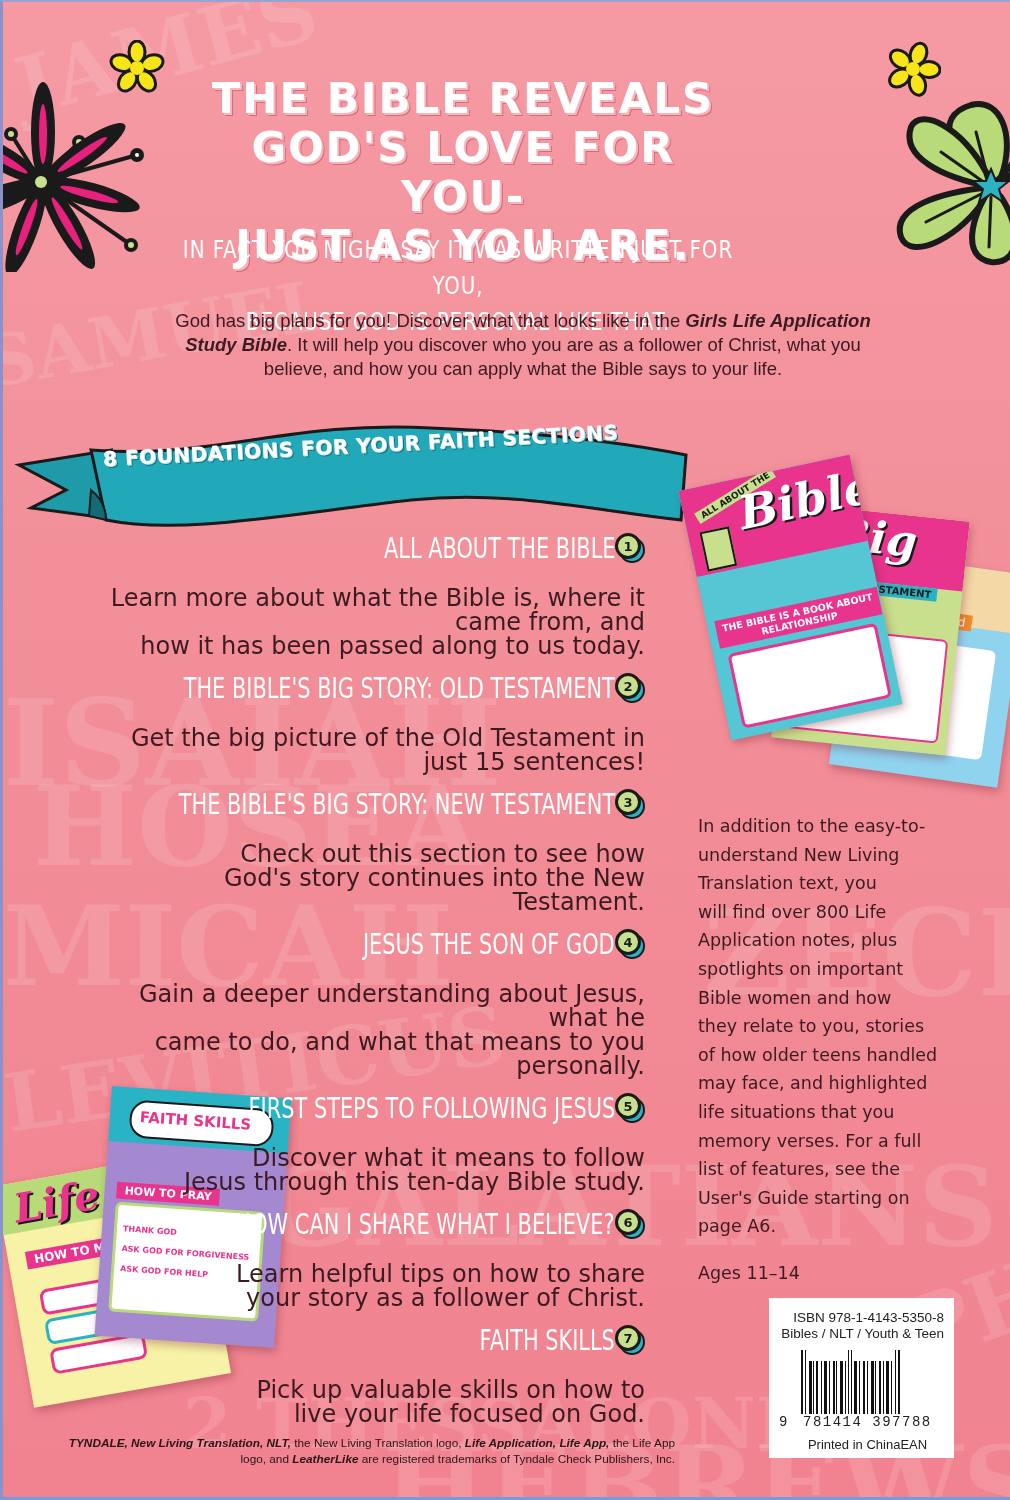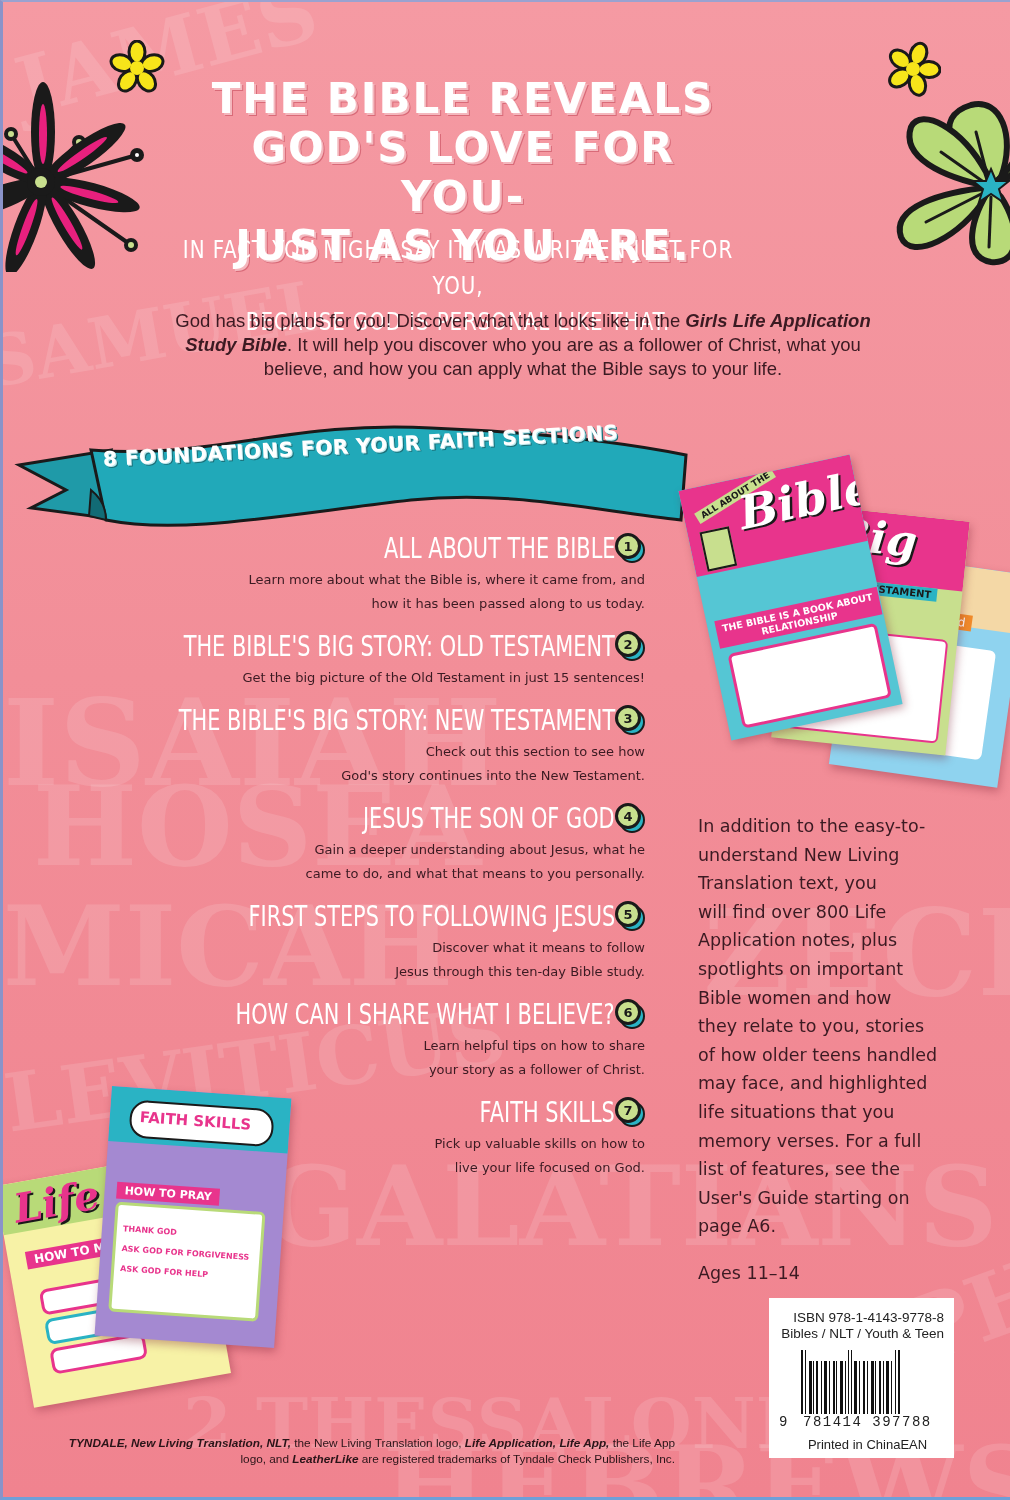--- a/index.html
+++ b/index.html
@@ -80,21 +80,21 @@
     border-radius: 50%; background: #2ab3c4; border: 2px solid #1a1a1a; box-sizing: border-box;
   }
   .num-badge .front {
     position: absolute; left: 0; top: 0; width: 26px; height: 26px;
     border-radius: 50%; background: #c8df8e; border: 3px solid #1a1a1a; box-sizing: border-box;
     font-size: 13px; font-weight: bold; color: #1a1a1a;
     display: flex; align-items: center; justify-content: center;
   }
   .sec-desc {
     color: #3b1a22; font-family: "DejaVu Sans", sans-serif;
-    font-size: 13px; line-height: 24px; margin-top: 0;
+    font-size: 24px; line-height: 24px; margin-top: 18px;
   }
   
   .sidebar {
     position: absolute; left: 695px; top: 810px; width: 270px;
     color: #3b1a22; font-family: "DejaVu Sans", sans-serif;
     font-size: 17.5px; line-height: 28.6px;
   }
   .ages { margin-top: 18px; }
   
   .barcode-box {
@@ -398,21 +398,21 @@
     <div>may face, and highlighted</div>
     <div>life situations that you</div>
     <div>memory verses. For a full</div>
     <div>list of features, see the</div>
     <div>User's Guide starting on</div>
     <div>page A6.</div>
     <div class="ages">Ages 11–14</div>
   </div>
 
   <div class="barcode-box">
-    <div class="isbn">ISBN 978-1-4143-9778-8</div>
+    <div class="isbn">ISBN 978-1-4143-5350-8</div>
     <div class="category">Bibles / NLT / Youth &amp; Teen</div>
     <div class="bars">
       <span style="width:2px;margin-right:2px;height:100%"></span>
         <span style="width:1px;margin-right:3px;height:100%"></span>
       <span style="width:3px;margin-right:1px;height:86%"></span>
         <span style="width:1px;margin-right:2px;height:86%"></span>
       <span style="width:2px;margin-right:3px;height:86%"></span>
         <span style="width:1px;margin-right:2px;height:86%"></span>
       <span style="width:3px;margin-right:2px;height:86%"></span>
         <span style="width:1px;margin-right:3px;height:86%"></span>

